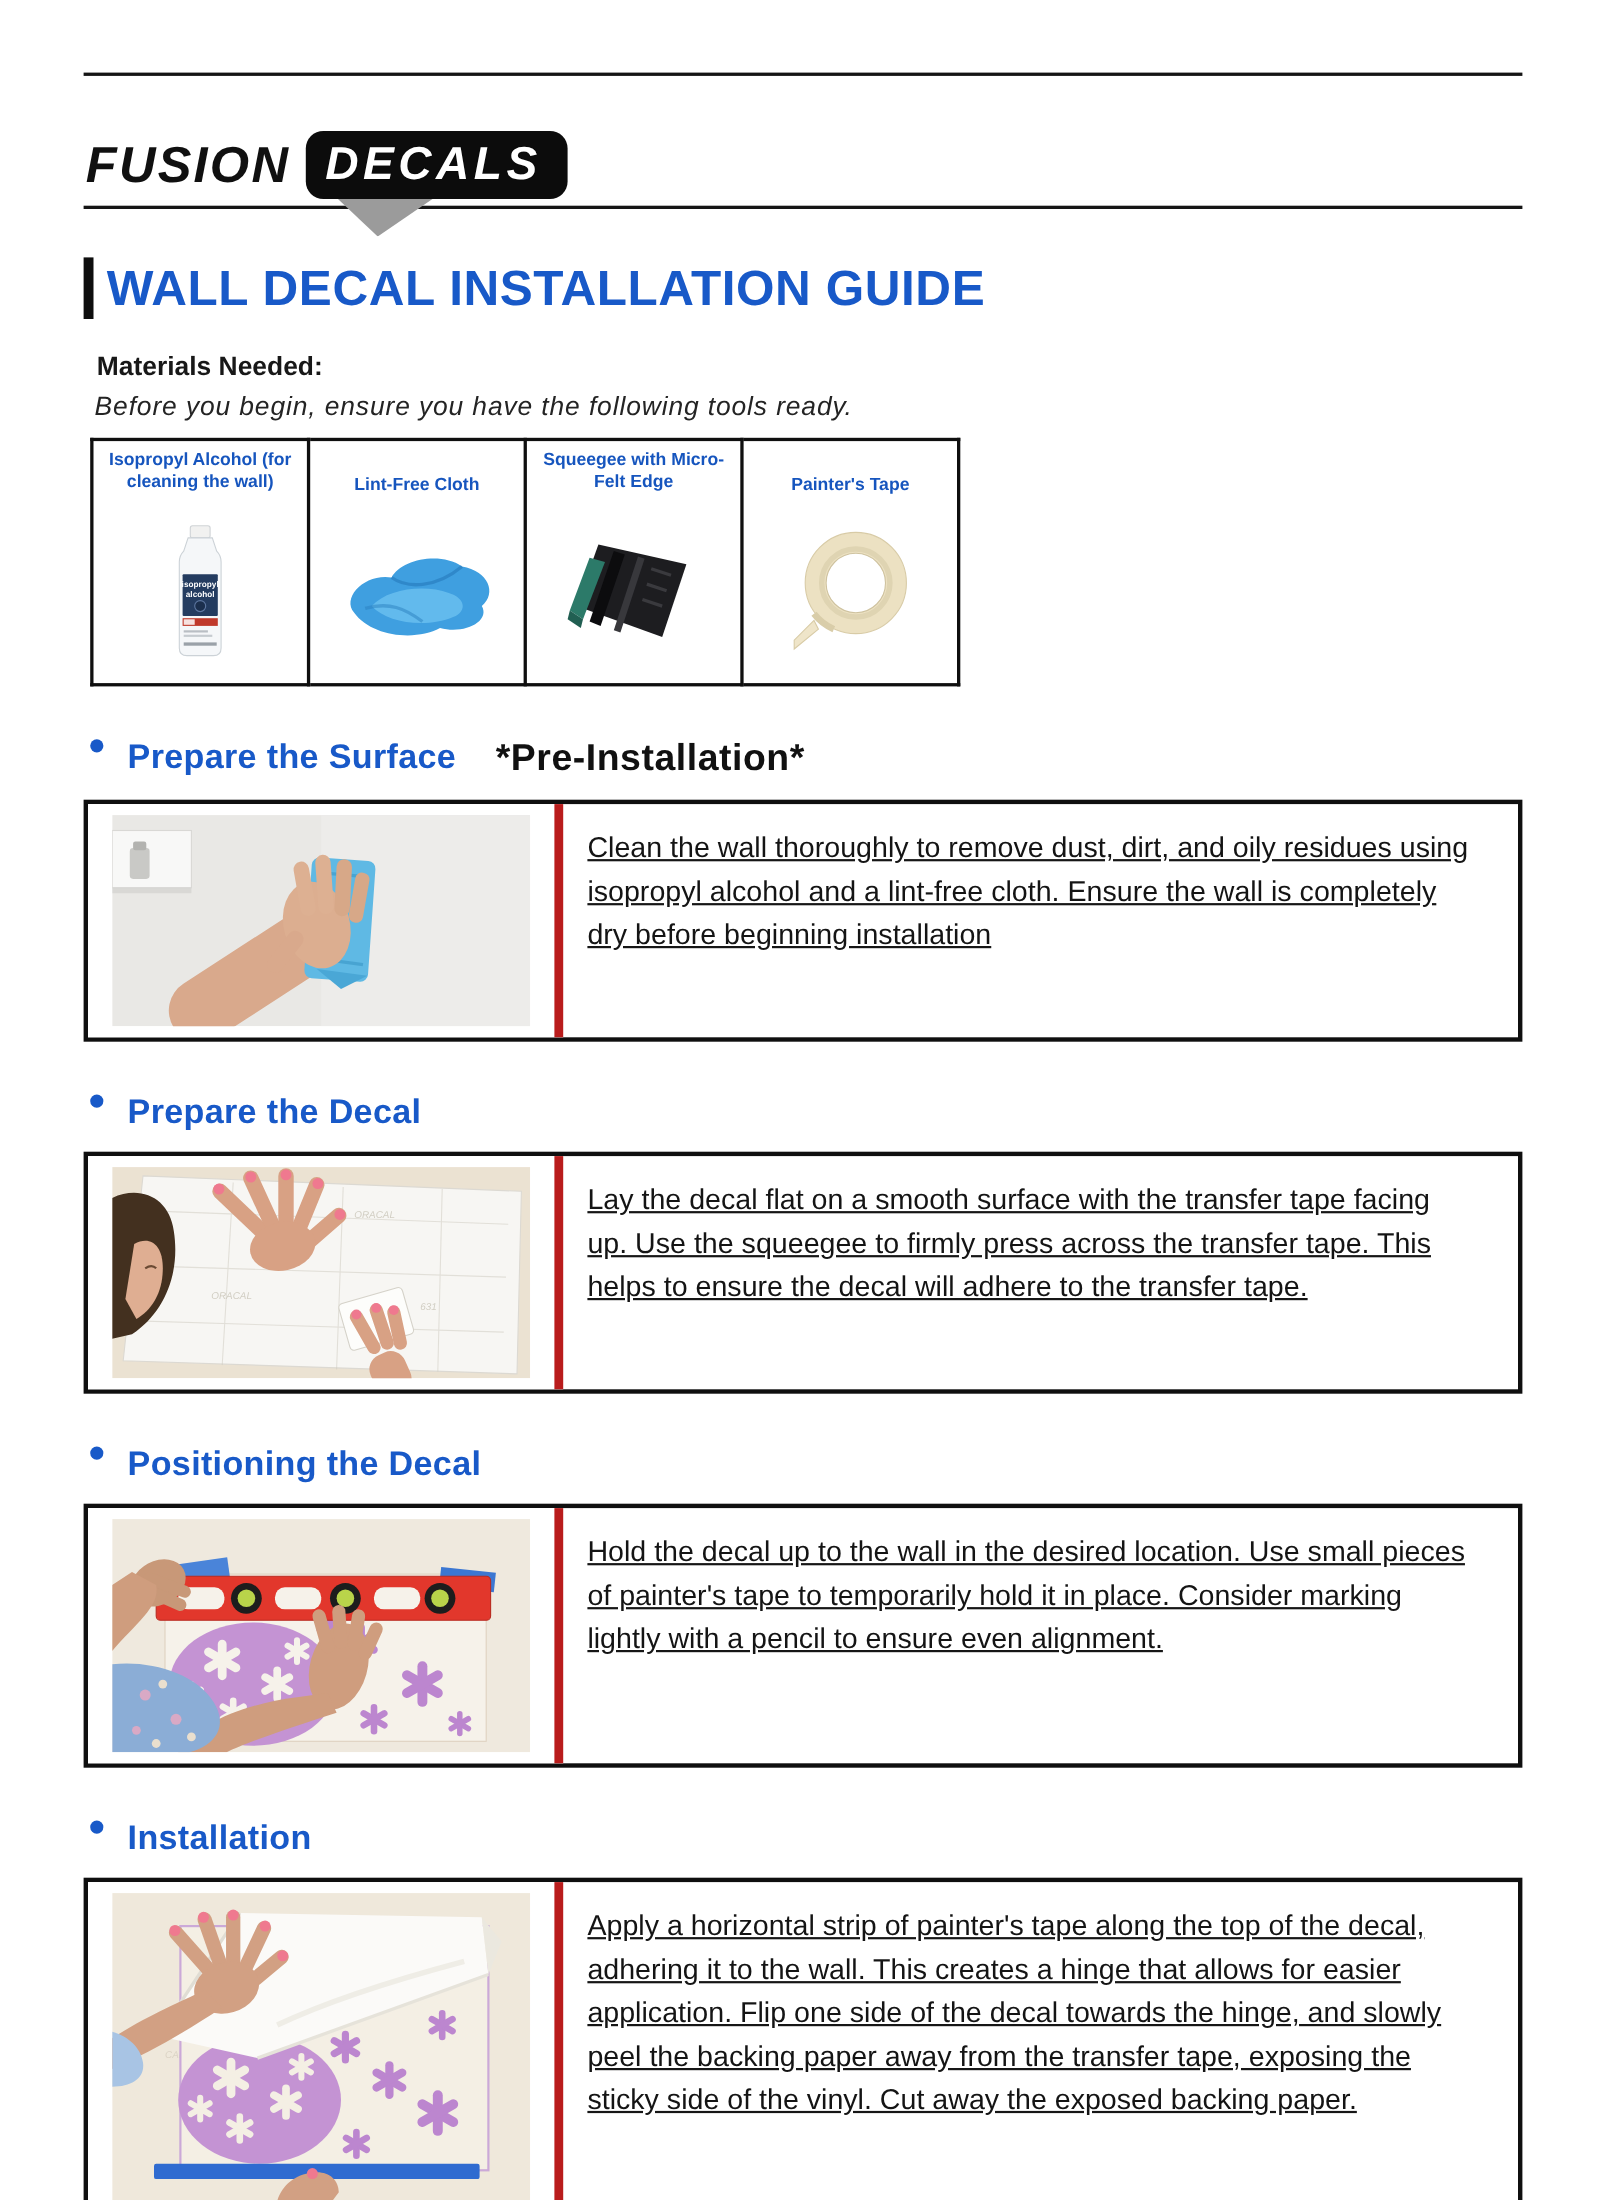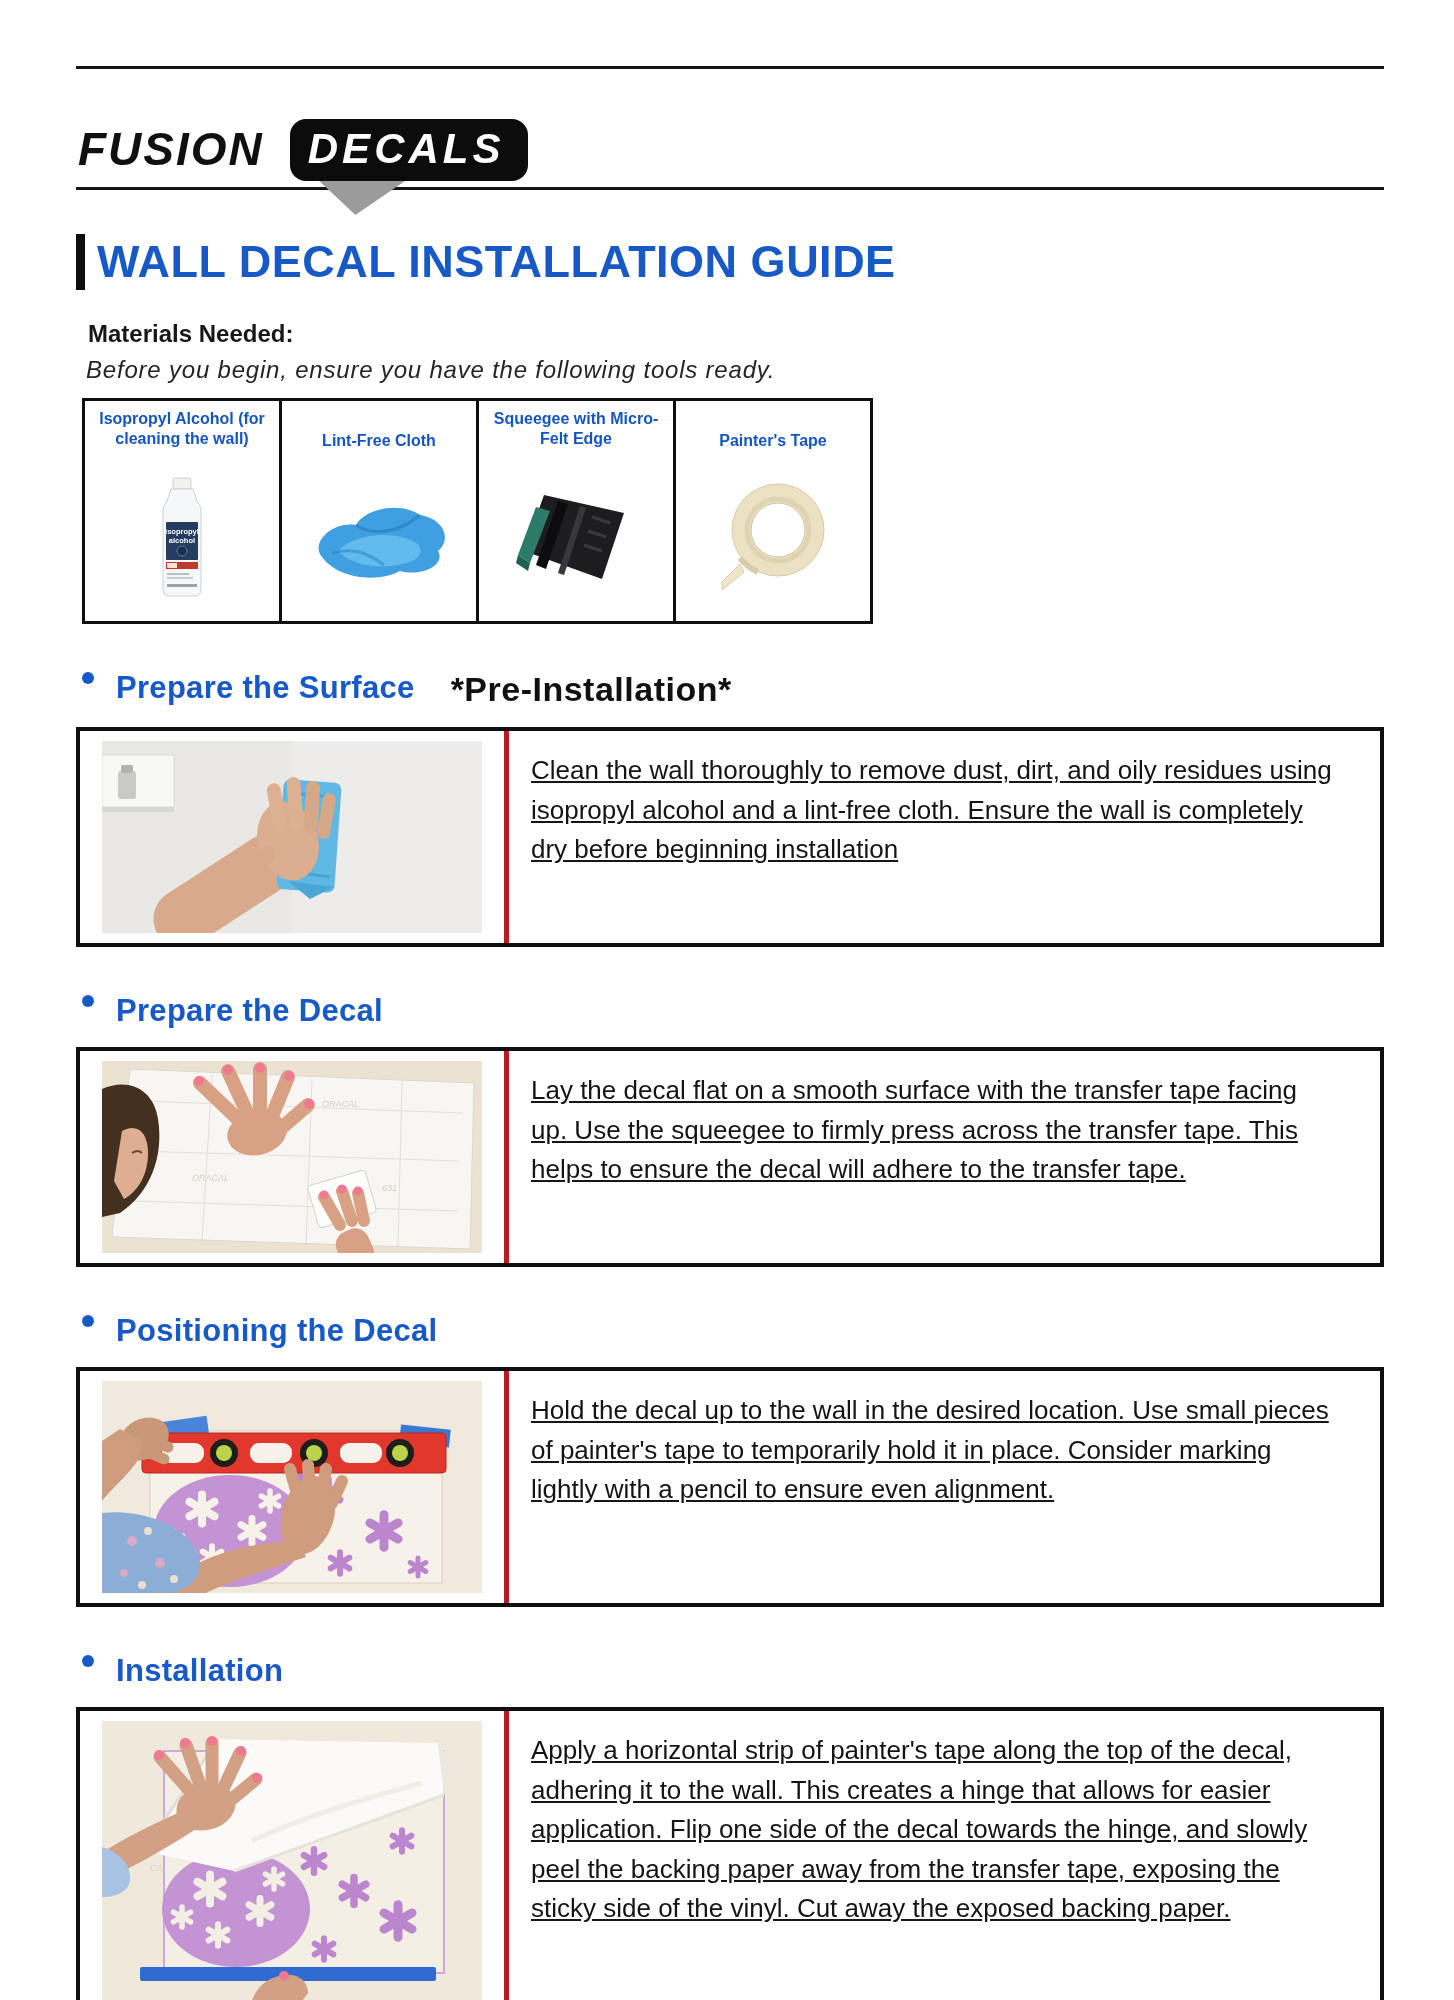--- a/index.html
+++ b/index.html
@@ -9,21 +9,21 @@
     font-family:"Liberation Sans",sans-serif;color:#161616;background:#ffffff;
   }
   .rule{border:none;border-top:3px solid #151515;margin:0;}
   .rule.top{margin-top:66px;}
   
   .logo-row{display:flex;align-items:flex-end;padding:16px 0 6px 2px;height:96px;}
   .logo-fusion{
     font-size:46px;font-weight:bold;font-style:italic;color:#101010;
     letter-spacing:2px;line-height:64px;
   }
-  .logo-badge-wrap{position:relative;margin-left:26px;display:inline-block;}
+  .logo-badge-wrap{position:relative;margin-left:14px;display:inline-block;}
   .logo-fold{
     position:absolute;left:8px;top:44px;width:120px;height:52px;background:#9b9b9b;
     clip-path:polygon(2% 0,100% 18%,48% 100%);
   }
   .logo-badge{
     position:relative;display:inline-block;background:#0c0c0c;color:#ffffff;
     font-size:42px;font-weight:bold;font-style:italic;letter-spacing:4px;
     padding:9px 24px 11px 18px;border-radius:16px;line-height:1;
     text-shadow:0 0 1px #000;
   }
@@ -46,21 +46,21 @@
   }
   .mat-label.single{align-items:center;}
   .mat-icon-box{height:128px;display:flex;align-items:center;justify-content:center;}
   
   .sec-head{display:flex;align-items:flex-start;margin:46px 0 18px 0;}
   .bullet{width:12px;height:12px;border-radius:50%;background:#1859C8;margin:2px 22px 0 6px;flex:none;}
   .sec-title{font-size:31px;font-weight:bold;color:#1859C8;margin:0;letter-spacing:0.3px;}
   .sec-note{font-size:34px;font-weight:bold;color:#111111;margin-left:36px;letter-spacing:0.5px;}
   .step-box{border:4px solid #0f0f0f;display:flex;align-items:stretch;background:#fff;text-decoration:underline;}
   .photo-cell{
-    width:404px;flex:none;border-right:5px solid #b91c1c;
+    width:404px;flex:none;border-right:8px solid #b91c1c;
     padding:10px;display:flex;align-items:center;justify-content:center;background:#fff;
   }
   .photo-cell svg{display:block;}
   .text-cell{flex:1;padding:14px 40px 14px 22px;}
   .text-cell p{margin:6px 0 0 0;font-size:26px;line-height:1.52;color:#141414;}
 </style>
 </head>
 <body>
 
 <div class="page">

